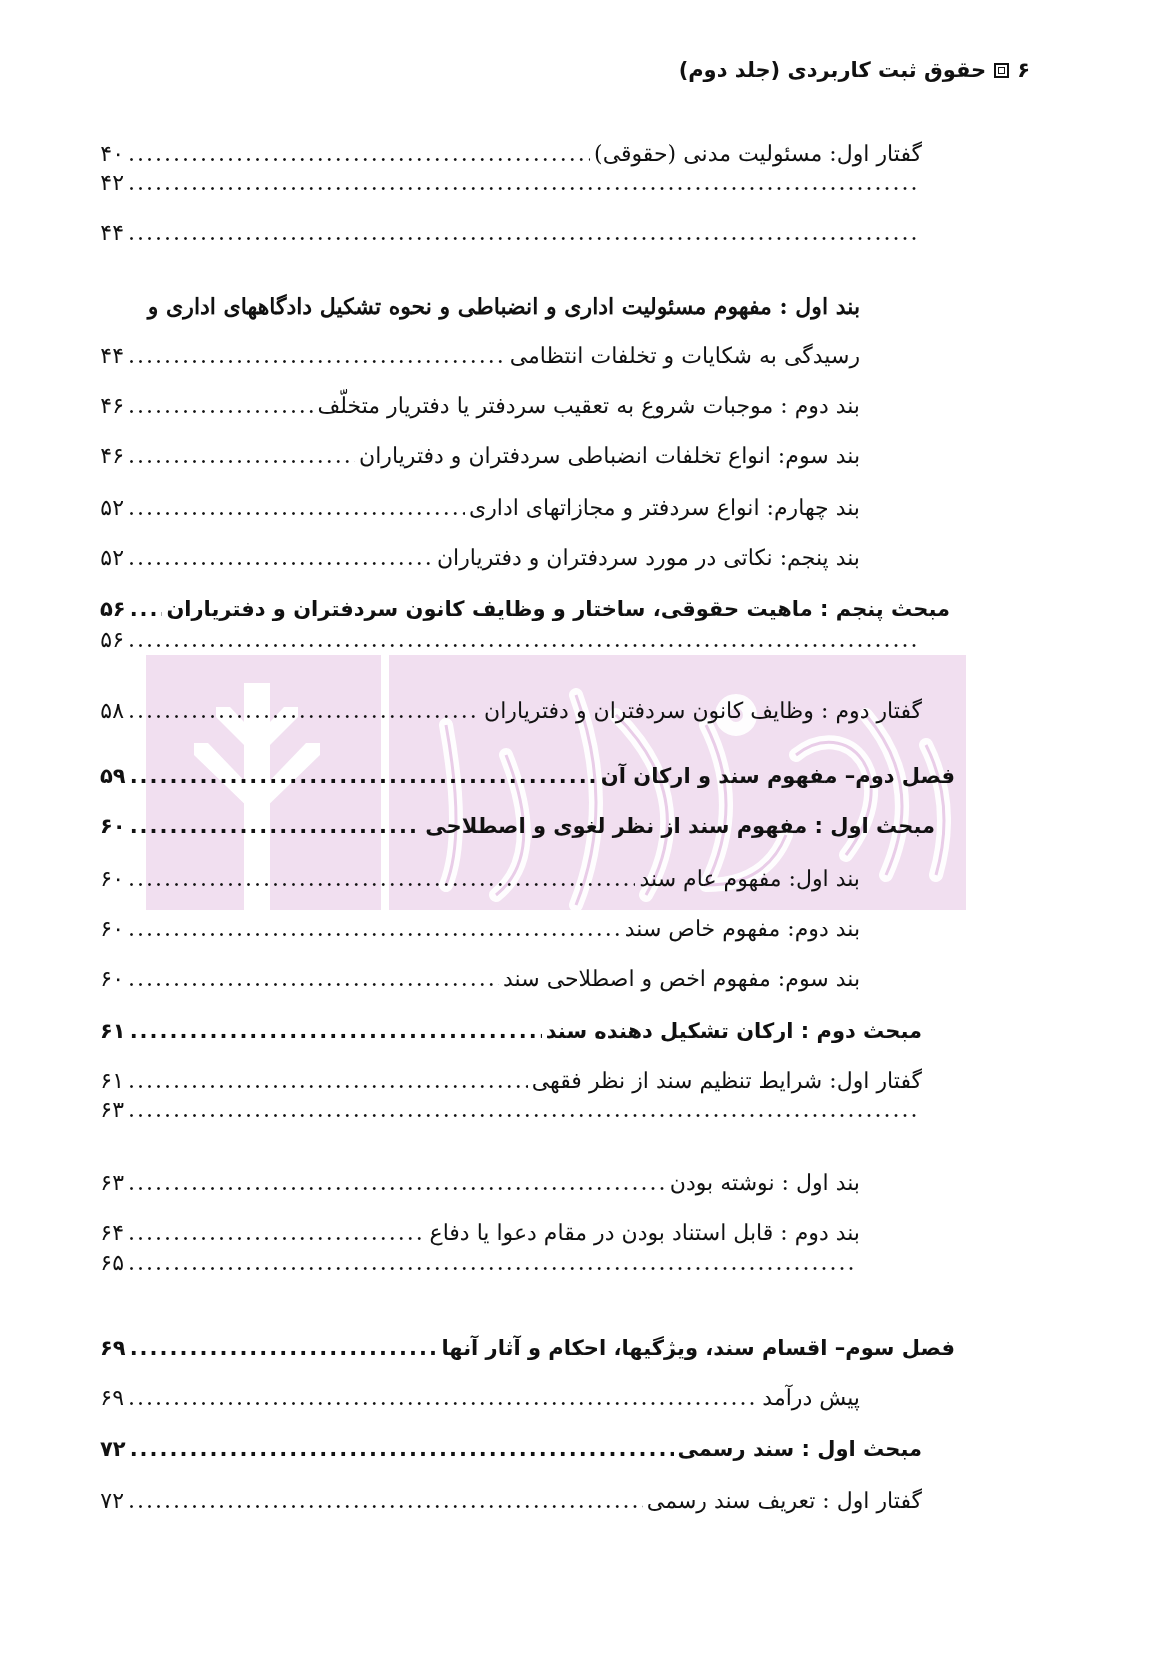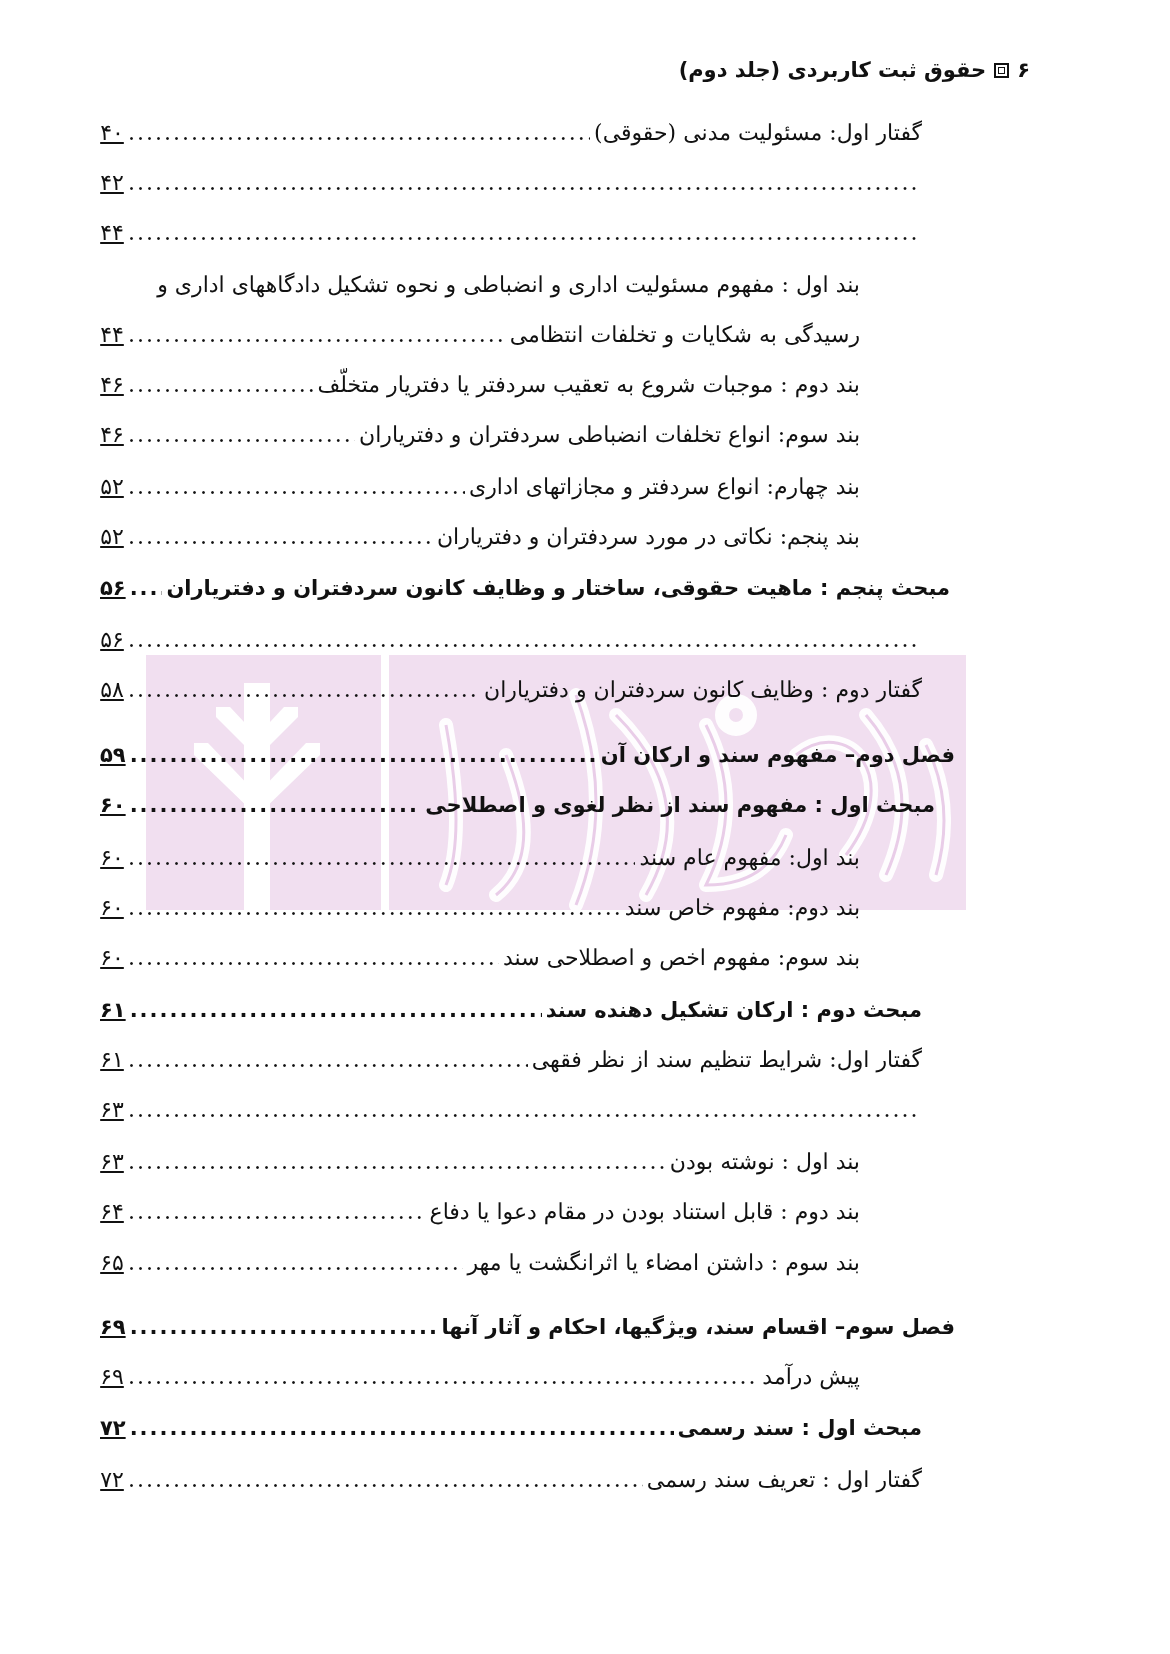--- a/index.html
+++ b/index.html
@@ -72,37 +72,36 @@
       position: absolute;
       left: 100px;
       direction: rtl;
       display: flex;
       align-items: baseline;
       white-space: nowrap;
       font-size: 22px;
       line-height: 30px;
       height: 32px;
     }
-    .toc-row .label { flex: 0 0 auto; }
+    .toc-row .label { flex: 0 0 auto; margin-top: 21px; }
     .toc-row .leader {
       flex: 1 1 auto;
       overflow: hidden;
       letter-spacing: 2px;
       margin: 0 4px;
       direction: ltr;
       text-align: right;
       color: #111;
     }
     .toc-row .page {
       position: static;
       flex: 0 0 auto;
       width: auto; height: auto;
       min-width: 24px;
-      text-align: center;
-      text-decoration: underline;
+      text-align: right;
     }
     .lvl-bold { font-weight: bold; font-family: "DejaVu Sans", "Liberation Sans", sans-serif; font-size: 21px; }
     .indent-1 { right: 248px; }   
     .indent-2 { right: 310px; }   
     .indent-0 { right: 248px; }   
     .indent-m { right: 220px; }   
     .cont { right: 310px; }
   </style>
 </head>
 <body>
@@ -162,21 +161,21 @@
     <div class="toc-row indent-1" style="top:168px">
       <span class="leader">................................................................................................................................................</span>
       <span class="page">۴۲</span>
     </div>
 
     <div class="toc-row indent-1" style="top:218px">
       <span class="leader">................................................................................................................................................</span>
       <span class="page">۴۴</span>
     </div>
 
-    <div class="toc-row indent-2" style="top:270px; left:100px;">
+    <div class="toc-row indent-2" style="top:270px; left:100px;font-weight:bold;">
       <span class="label">بند اول : مفهوم مسئولیت اداری و انضباطی و نحوه تشکیل دادگاههای اداری و</span>
     </div>
 
     <div class="toc-row cont" style="top:320px">
       <span class="label">رسیدگی به شکایات و تخلفات انتظامی</span>
       <span class="leader">................................................................................................................................................</span>
       <span class="page">۴۴</span>
     </div>
 
     <div class="toc-row indent-2" style="top:370px">
@@ -273,21 +272,20 @@
       <span class="page">۶۳</span>
     </div>
 
     <div class="toc-row indent-2" style="top:1197px">
       <span class="label">بند دوم : قابل استناد بودن در مقام دعوا یا دفاع</span>
       <span class="leader">................................................................................................................................................</span>
       <span class="page">۶۴</span>
     </div>
 
     <div class="toc-row indent-2" style="top:1248px">
-      <span class="label">بند سوم : داشتن امضاء یا اثرانگشت یا مهر</span>
       <span class="leader">................................................................................................................................................</span>
       <span class="page">۶۵</span>
     </div>
 
     <div class="toc-row indent-m lvl-bold" style="top:1312px; right:215px;">
       <span class="label">فصل سوم– اقسام سند، ویژگیها، احکام و آثار آنها</span>
       <span class="leader">................................................................................................................................................</span>
       <span class="page">۶۹</span>
     </div>
 

